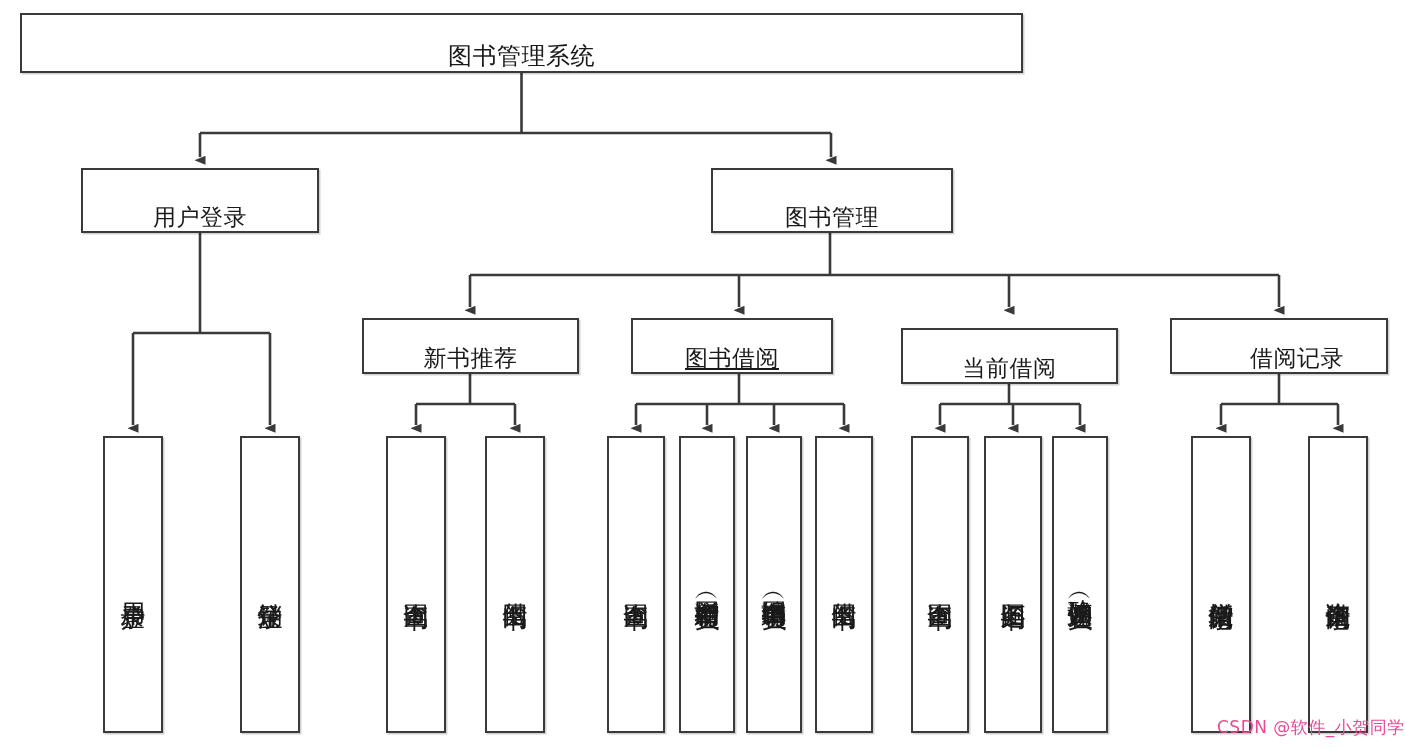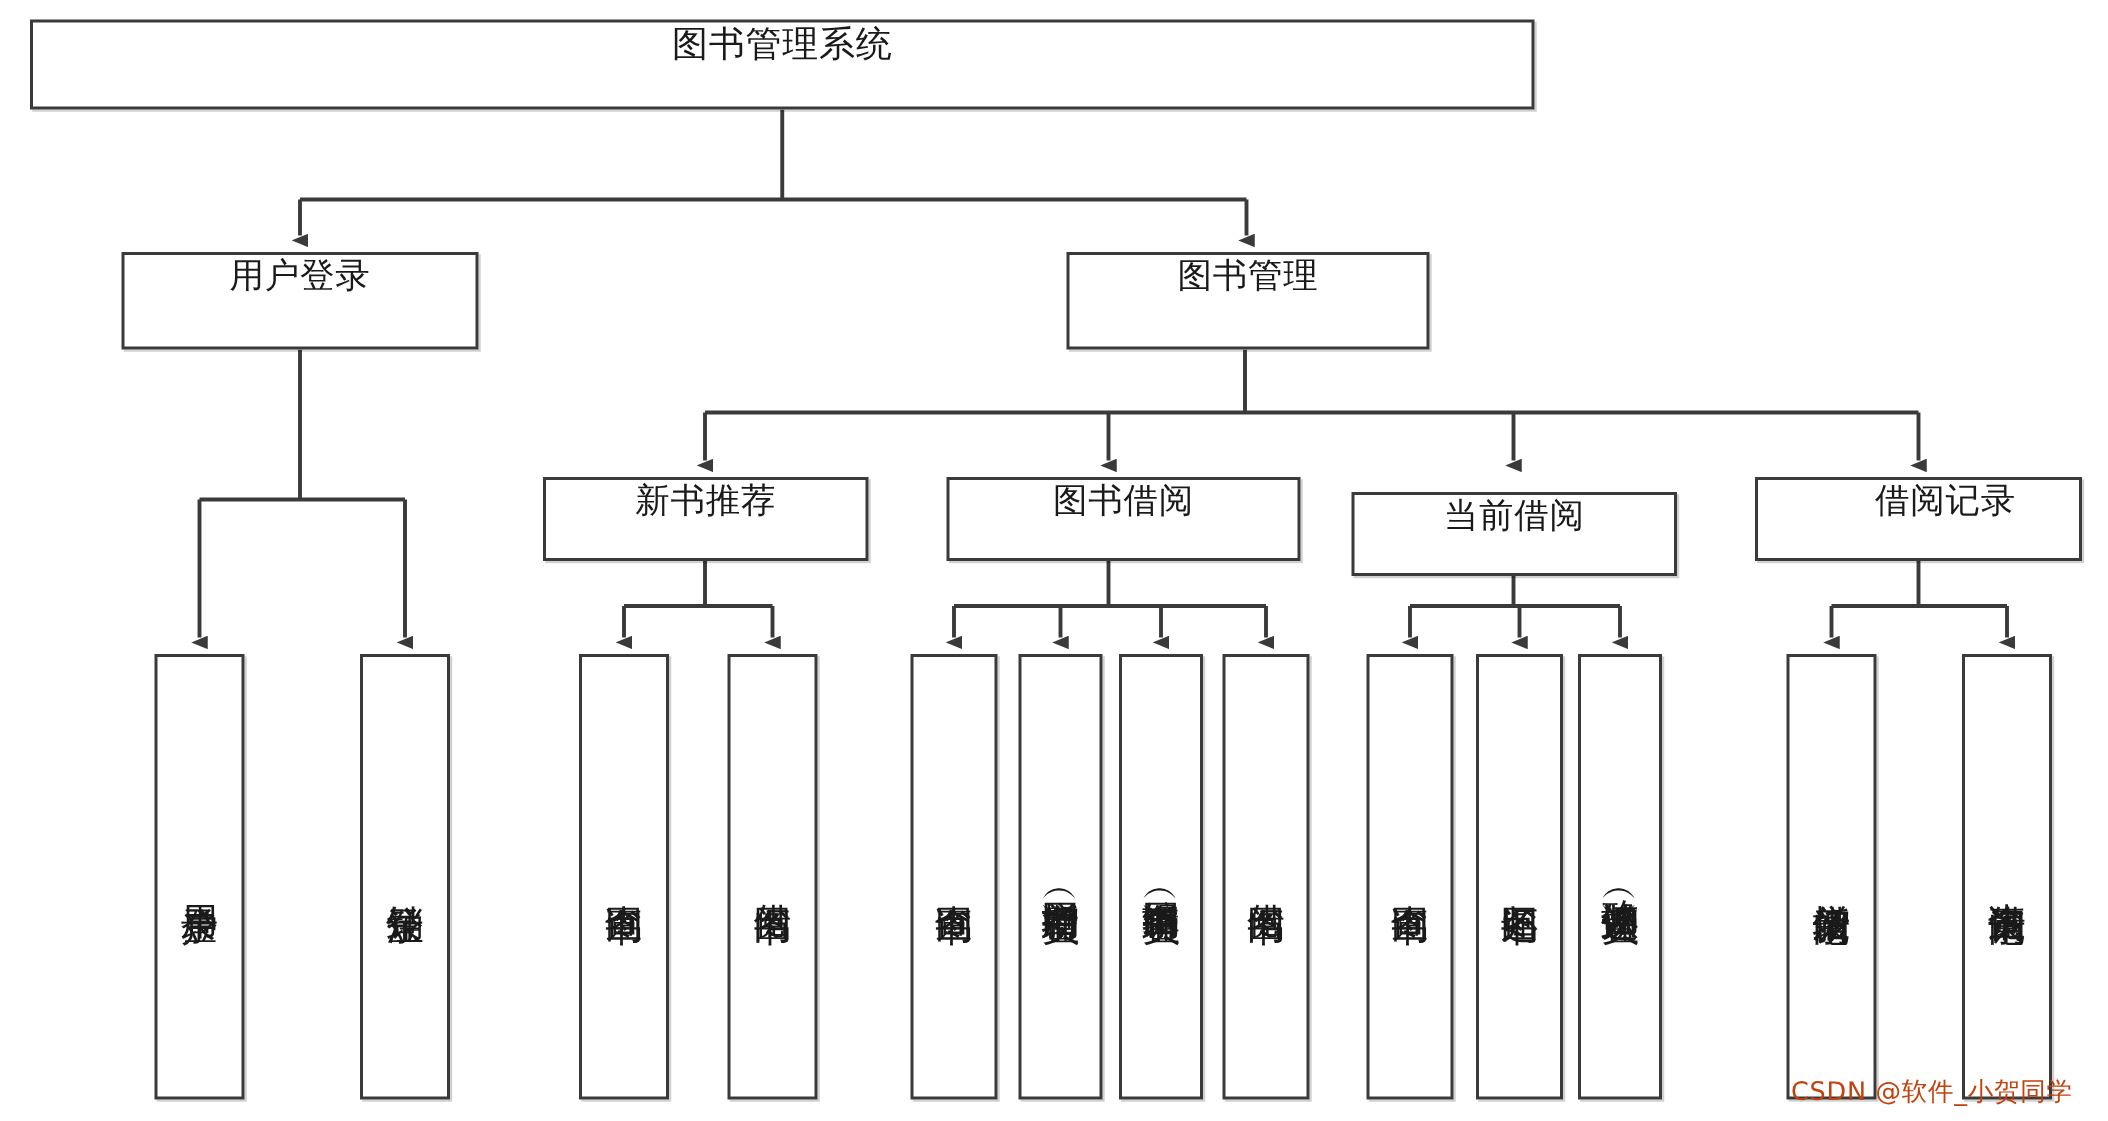--- a/index.html
+++ b/index.html
@@ -24,21 +24,21 @@
     width: 1405px;
     height: 747px;
     pointer-events: none;
   }
   .node {
     position: absolute;
     box-sizing: border-box;
     border: 2.5px solid #3a3a3a;
     background: #ffffff;
     display: flex;
-    align-items: flex-start;
+    align-items: flex-end;
     justify-content: center;
     color: #1a1a1a;
     box-shadow: 1.5px 1.5px 0 rgba(0,0,0,0.18);
   }
   .node .label {
     display: block;
     text-align: center;
     line-height: 1.22;
     white-space: nowrap;
   }
@@ -133,21 +133,21 @@
   <div class="node horiz" id="node-l2-0" style="left: 81px; top: 168px; width: 238px; height: 65px;">
     <span class="label">用户登录</span>
   </div>
   <div class="node horiz" id="node-l2-1" style="left: 711px; top: 168px; width: 242px; height: 65px;">
     <span class="label">图书管理</span>
   </div>
 
   <div class="node horiz" id="node-l3-0" style="left: 362px; top: 318px; width: 217px; height: 56px;">
     <span class="label">新书推荐</span>
   </div>
-  <div class="node horiz" id="node-l3-1" style="left: 631px; top: 318px; width: 236px; height: 56px;">
+  <div class="node horiz" id="node-l3-1" style="left: 631px; top: 318px; width: 202px; height: 56px; text-decoration: underline;">
     <span class="label">图书借阅</span>
   </div>
   <div class="node horiz" id="node-l3-2" style="left: 901px; top: 328px; width: 217px; height: 56px;">
     <span class="label">当前借阅</span>
   </div>
   <div class="node horiz" id="node-l3-3" style="left: 1170px; top: 318px; width: 218px; height: 56px; padding-left: 36px;">
     <span class="label">借阅记录</span>
   </div>
 
   <div class="node vert" id="node-leaf-0" style="left: 103px; top: 436px; width: 60px; height: 297px;">
@@ -183,15 +183,15 @@
   <div class="node vert" id="node-leaf-10" style="left: 1052px; top: 436px; width: 56px; height: 297px;">
     <span class="label">确认归还（管理员）</span>
   </div>
   <div class="node vert" id="node-leaf-11" style="left: 1191px; top: 436px; width: 60px; height: 297px;">
     <span class="label">新增借阅记录</span>
   </div>
   <div class="node vert" id="node-leaf-12" style="left: 1308px; top: 436px; width: 60px; height: 297px;">
     <span class="label">查询借阅记录</span>
   </div>
 
-  <div class="watermark" id="watermark" style="left: 1194px; top: 716px; color: #c2410c;">CSDN @软件_小贺同学</div>
+  <div class="watermark" id="watermark" style="left: 1194px; top: 716px; color: #ec4899; padding-left: 23px;">CSDN @软件_小贺同学</div>
 
 </div>
 
 </body></html>

